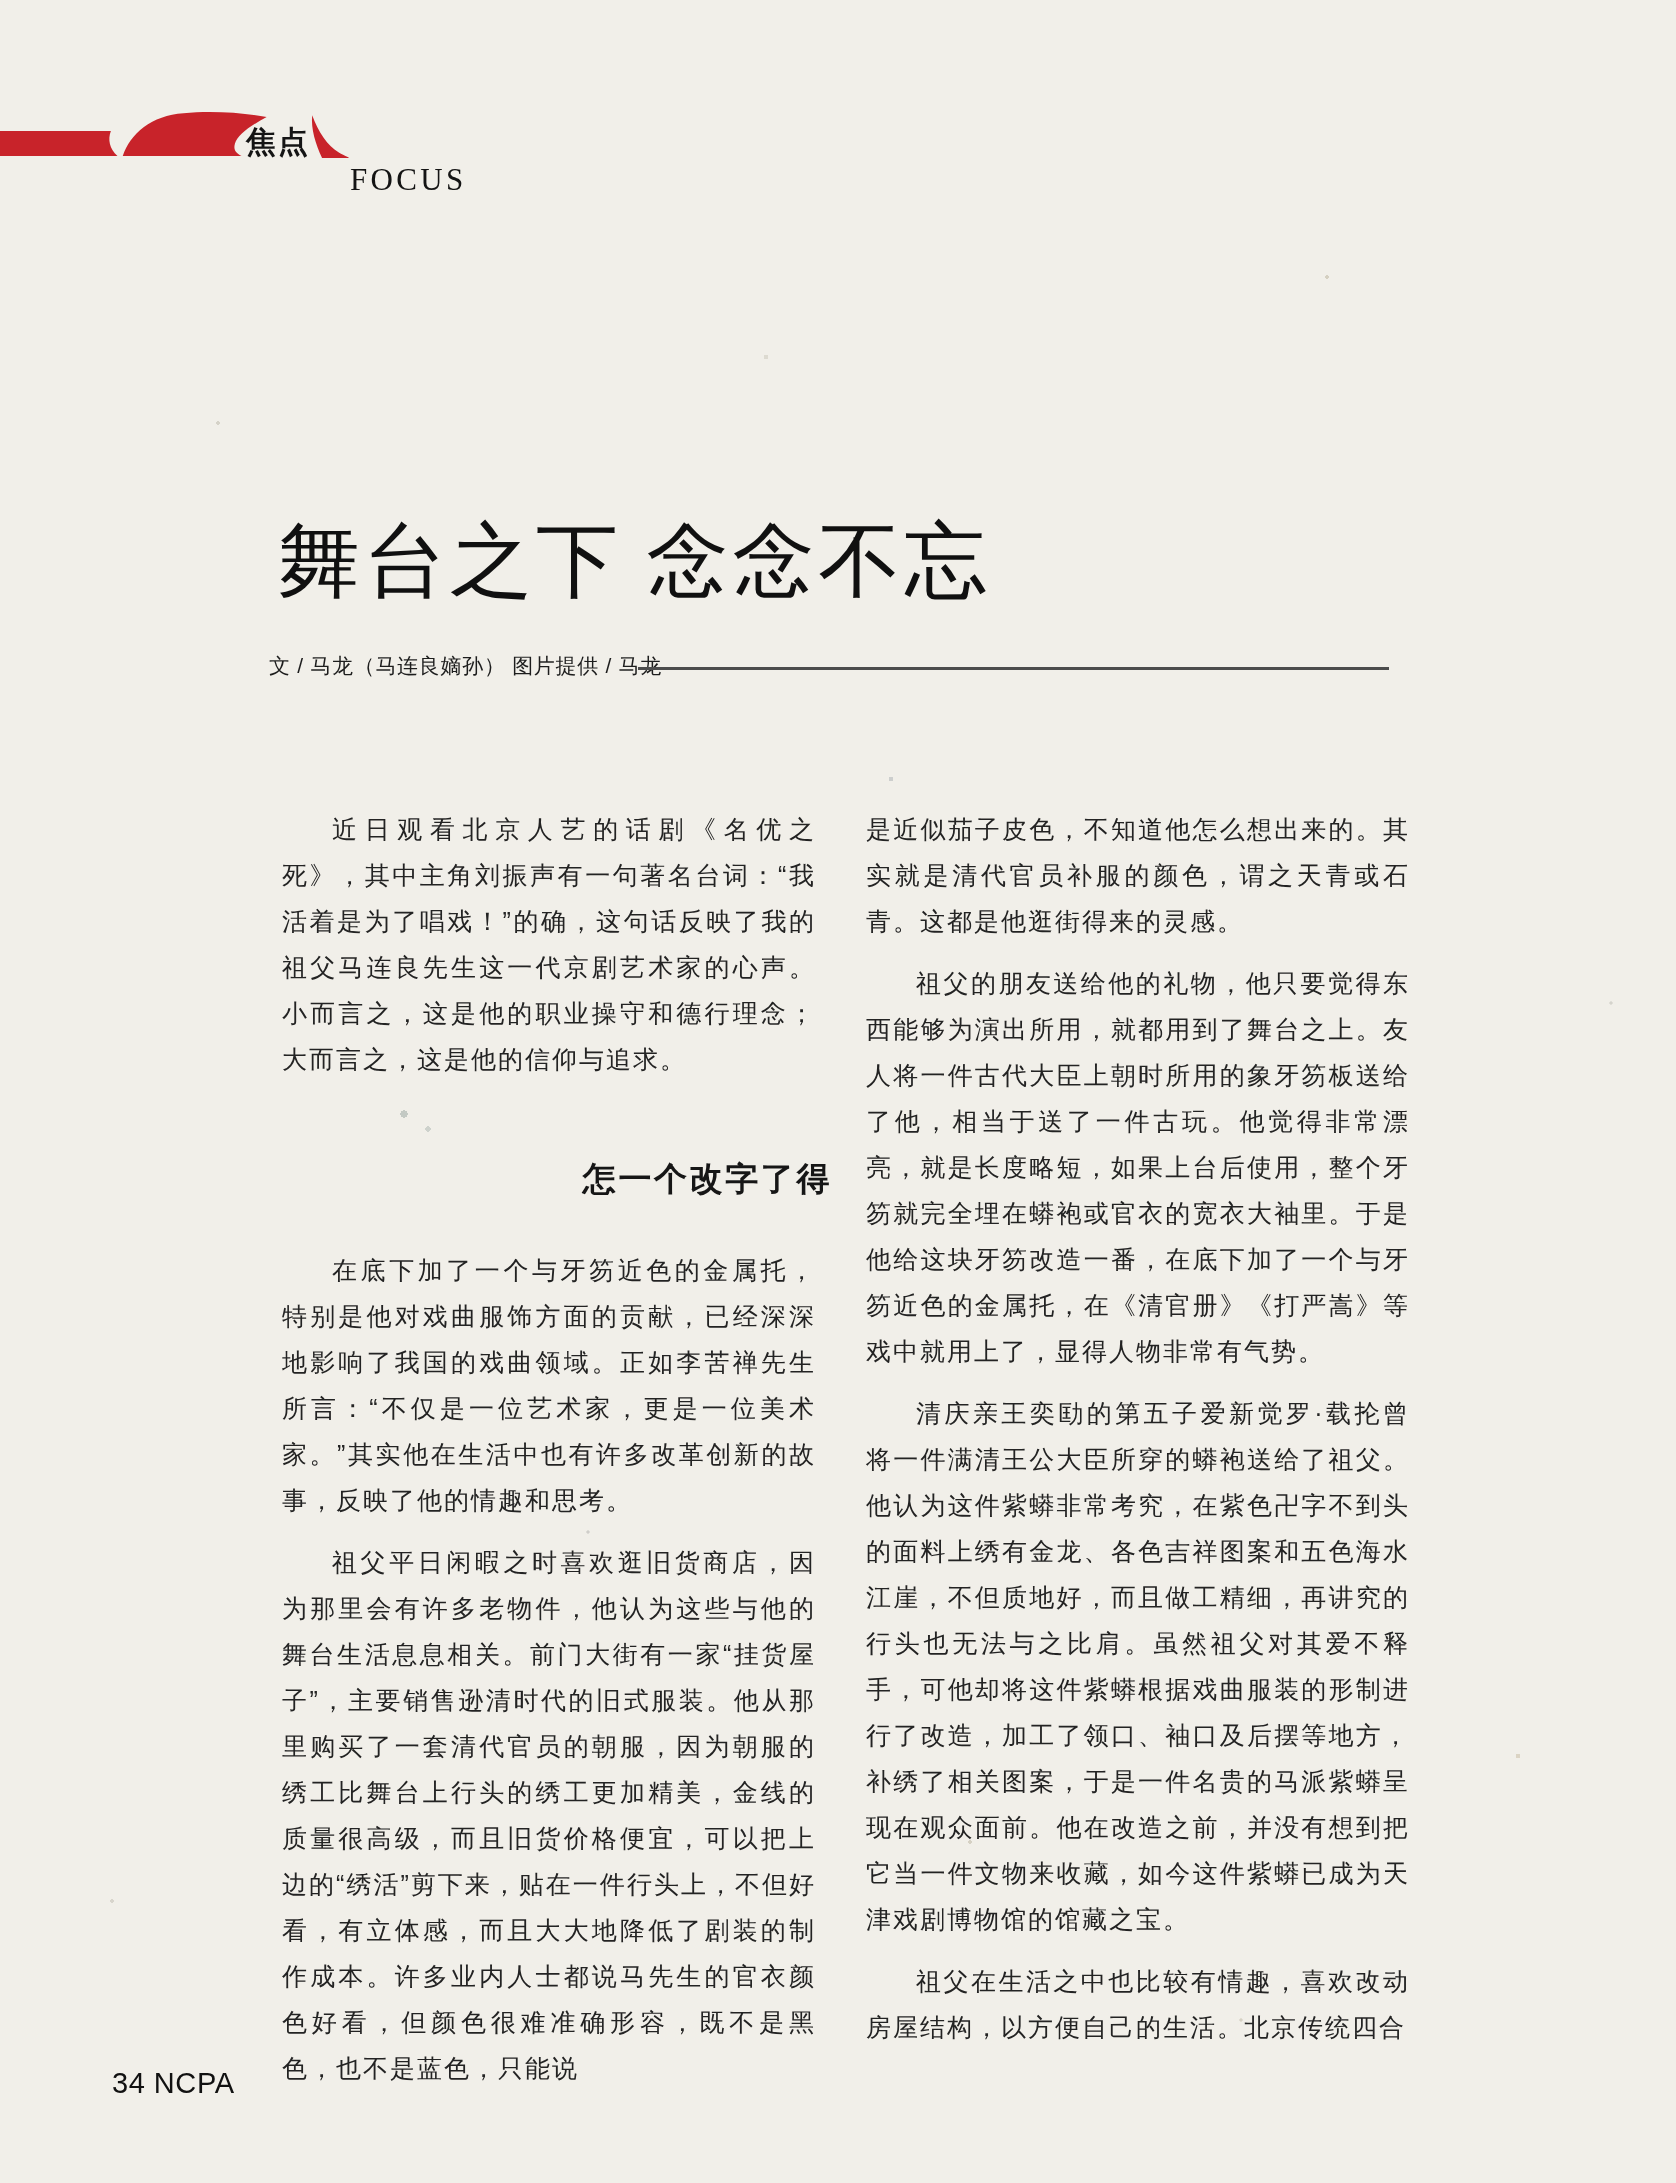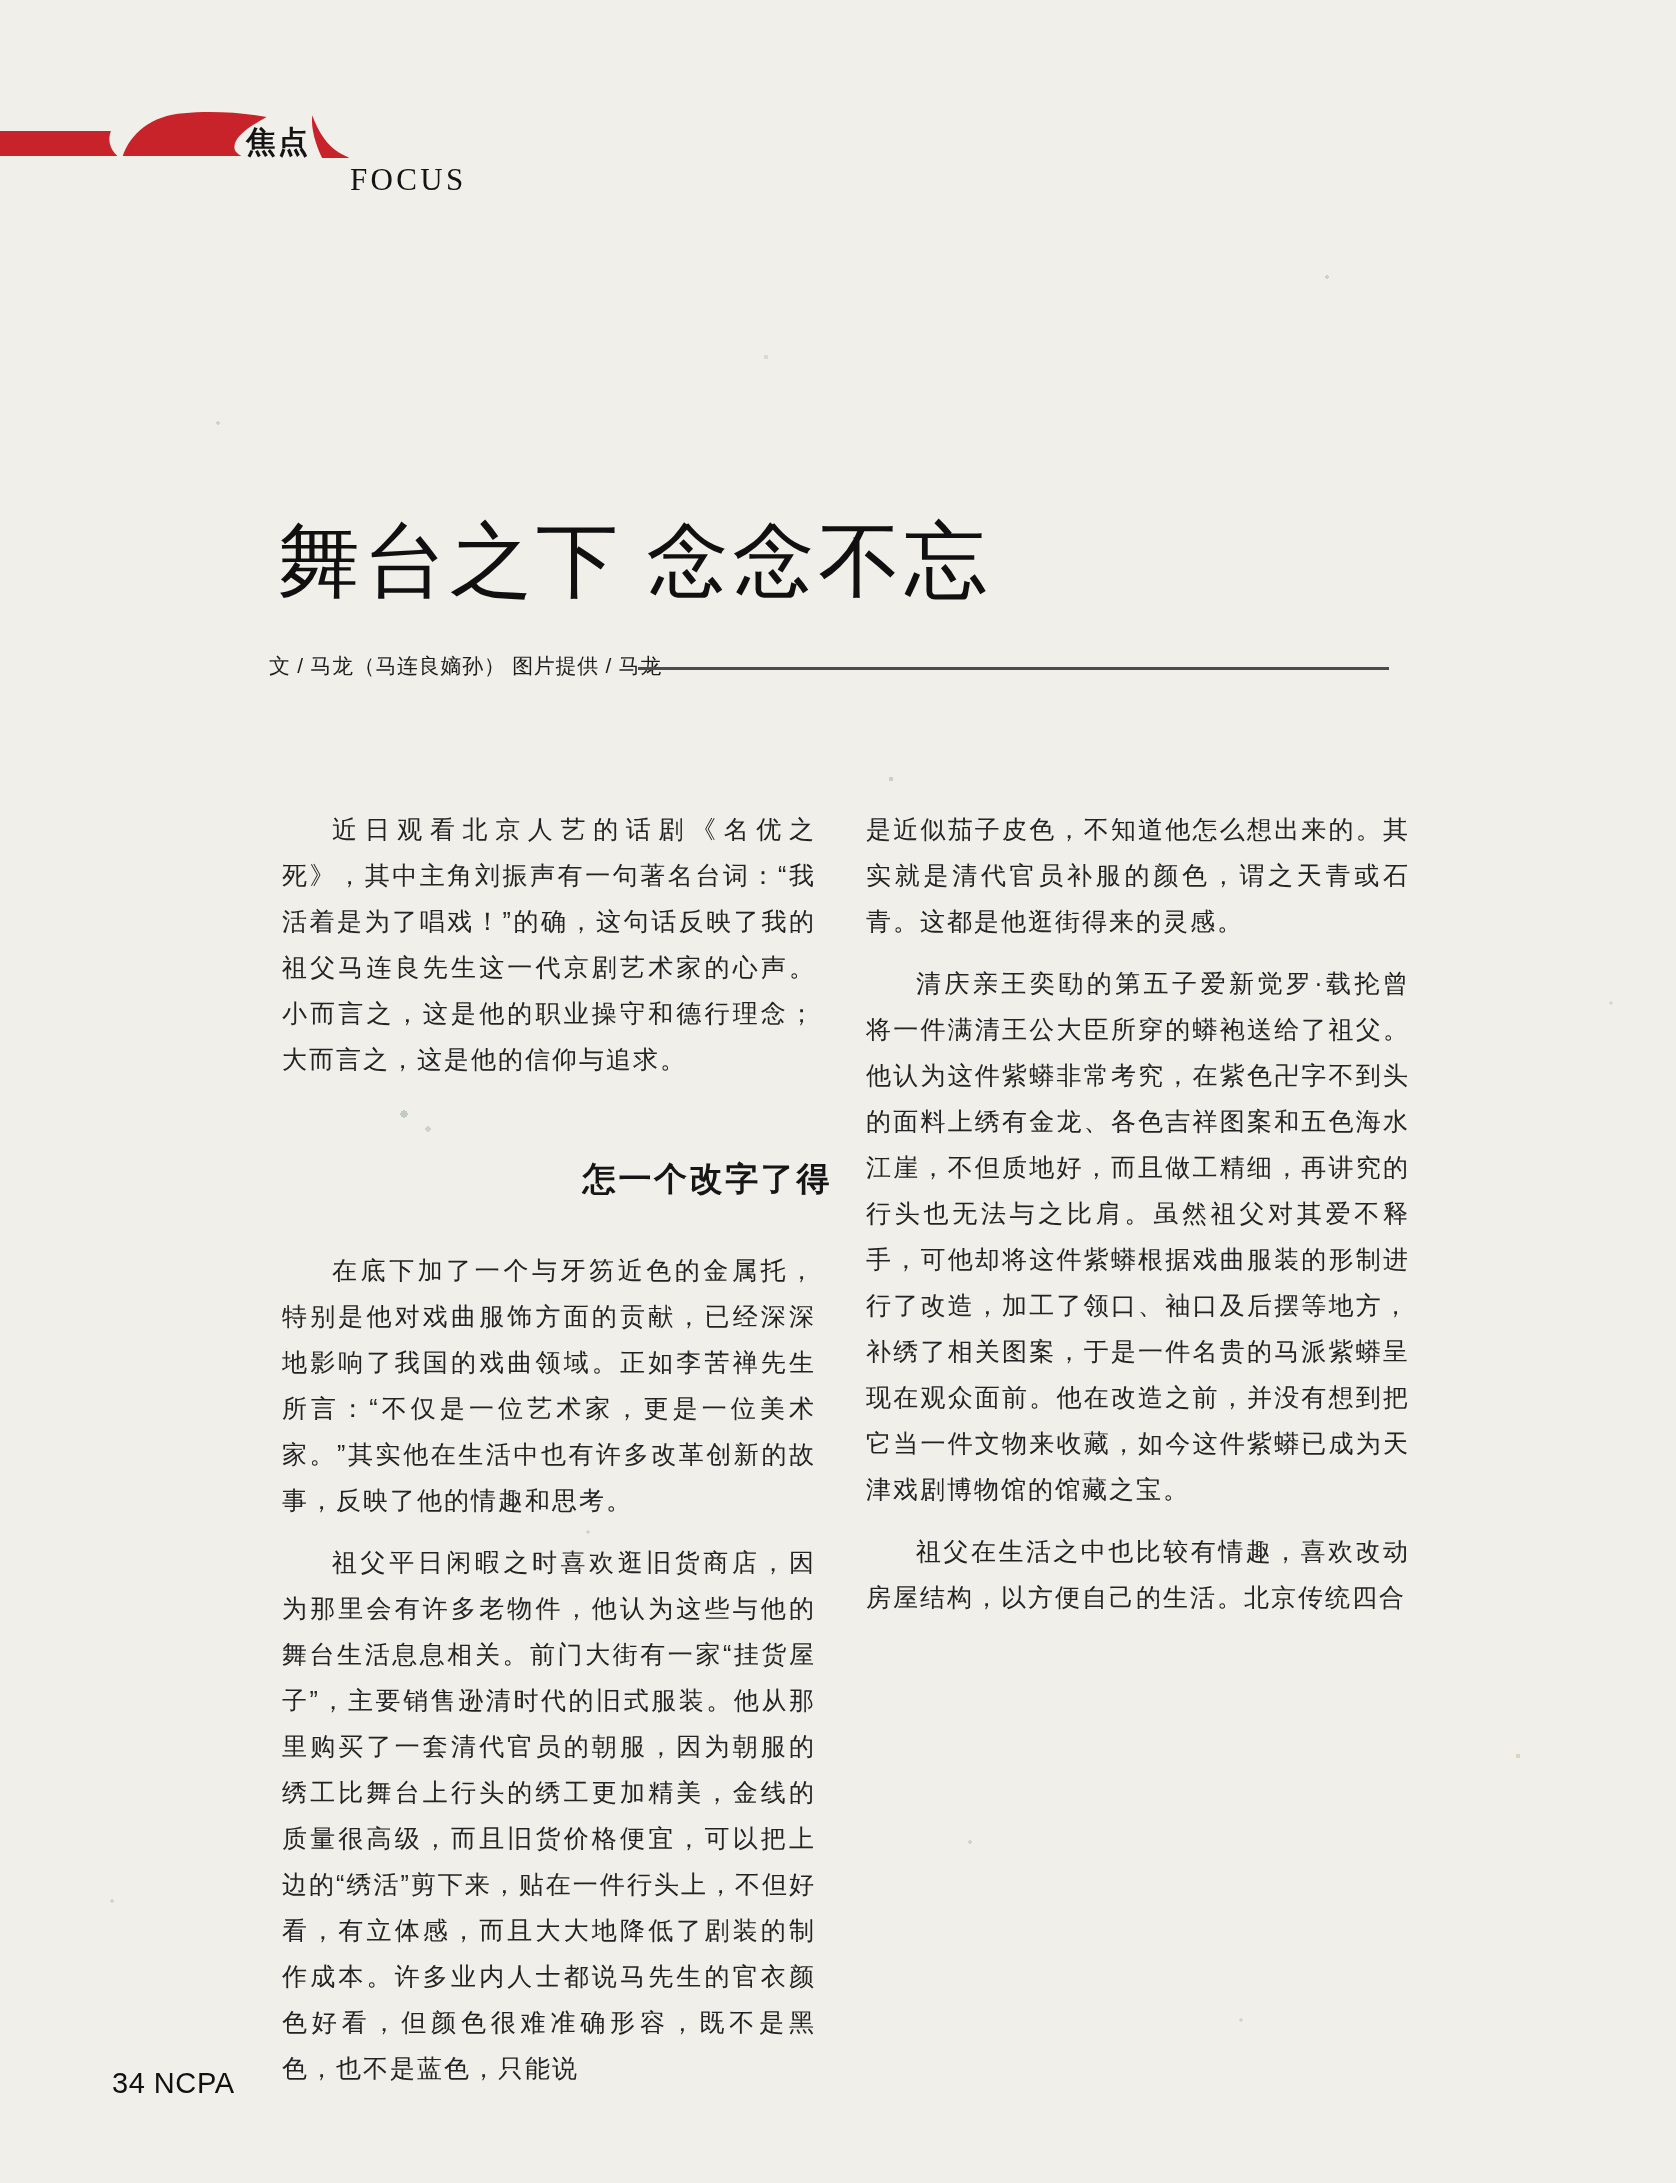--- a/index.html
+++ b/index.html
@@ -112,20 +112,21 @@
 
   <div class="col col-left">
     <p class="indent">近日观看北京人艺的话剧《名优之死》，其中主角刘振声有一句著名台词：“我活着是为了唱戏！”的确，这句话反映了我的祖父马连良先生这一代京剧艺术家的心声。小而言之，这是他的职业操守和德行理念；大而言之，这是他的信仰与追求。</p>
     <h2>怎一个改字了得</h2>
     <p class="indent">在底下加了一个与牙笏近色的金属托，特别是他对戏曲服饰方面的贡献，已经深深地影响了我国的戏曲领域。正如李苦禅先生所言：“不仅是一位艺术家，更是一位美术家。”其实他在生活中也有许多改革创新的故事，反映了他的情趣和思考。</p>
     <p class="indent">祖父平日闲暇之时喜欢逛旧货商店，因为那里会有许多老物件，他认为这些与他的舞台生活息息相关。前门大街有一家“挂货屋子”，主要销售逊清时代的旧式服装。他从那里购买了一套清代官员的朝服，因为朝服的绣工比舞台上行头的绣工更加精美，金线的质量很高级，而且旧货价格便宜，可以把上边的“绣活”剪下来，贴在一件行头上，不但好看，有立体感，而且大大地降低了剧装的制作成本。许多业内人士都说马先生的官衣颜色好看，但颜色很难准确形容，既不是黑色，也不是蓝色，只能说</p>
   </div>
 
   <div class="col col-right">
     <p>是近似茄子皮色，不知道他怎么想出来的。其实就是清代官员补服的颜色，谓之天青或石青。这都是他逛街得来的灵感。</p>
+    <p class="indent">祖父的朋友送给他的礼物，他只要觉得东西能够为演出所用，就都用到了舞台之上。友人将一件古代大臣上朝时所用的象牙笏板送给了他，相当于送了一件古玩。他觉得非常漂亮，就是长度略短，如果上台后使用，整个牙笏就完全埋在蟒袍或官衣的宽衣大袖里。于是他给这块牙笏改造一番，在底下加了一个与牙笏近色的金属托，在《清官册》《打严嵩》等戏中就用上了，显得人物非常有气势。</p>
     <p class="indent">清庆亲王奕劻的第五子爱新觉罗·载抡曾将一件满清王公大臣所穿的蟒袍送给了祖父。他认为这件紫蟒非常考究，在紫色卍字不到头的面料上绣有金龙、各色吉祥图案和五色海水江崖，不但质地好，而且做工精细，再讲究的行头也无法与之比肩。虽然祖父对其爱不释手，可他却将这件紫蟒根据戏曲服装的形制进行了改造，加工了领口、袖口及后摆等地方，补绣了相关图案，于是一件名贵的马派紫蟒呈现在观众面前。他在改造之前，并没有想到把它当一件文物来收藏，如今这件紫蟒已成为天津戏剧博物馆的馆藏之宝。</p>
     <p class="indent">祖父在生活之中也比较有情趣，喜欢改动房屋结构，以方便自己的生活。北京传统四合</p>
   </div>
 
   <div class="footer">
     <span>34</span>
     <span>NCPA</span>
   </div>
 
 </div>

